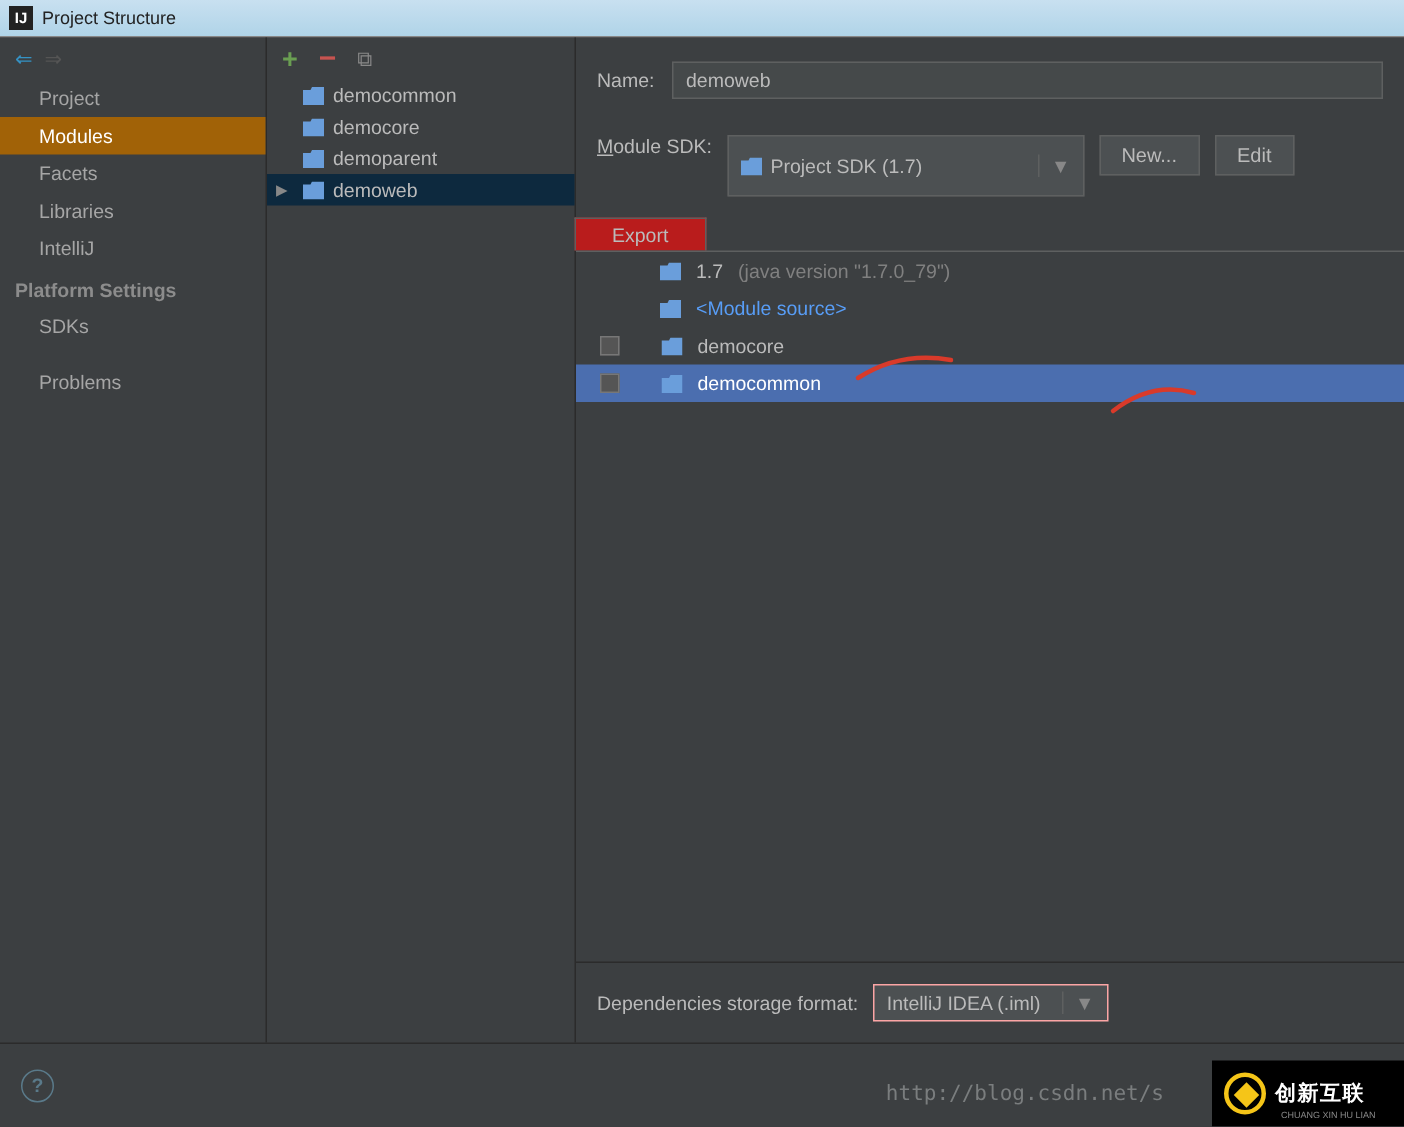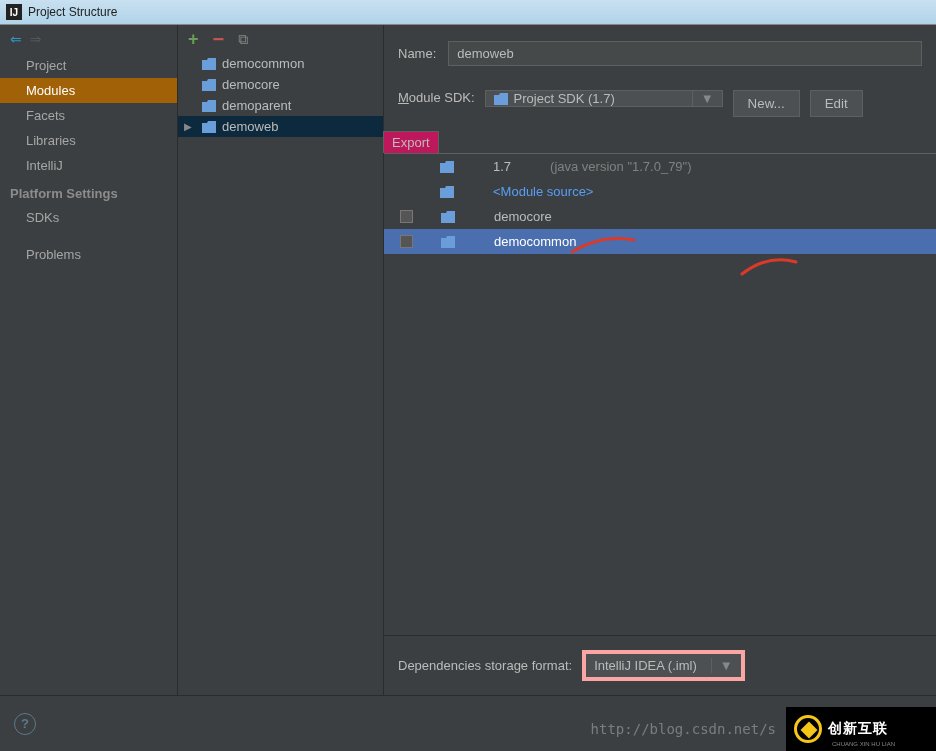--- a/index.html
+++ b/index.html
@@ -40,43 +40,43 @@
 .name-label { color: #bbbbbb; }
 .name-input { flex: 1; background: #45494a; border: 1px solid #5e6060; color: #bbbbbb; padding: 4px 8px; font-size: 13px; }
 
 .tabs { display: flex; padding-left: 14px; border-bottom: 1px solid #2b2b2b; }
 .tab { padding: 6px 12px; color: #bbbbbb; cursor: pointer; border: 1px solid transparent; }
 .tab.active { background: #515658; border: 1px solid #666; border-bottom: 1px solid #515658; color: #bbbbbb; }
 
 .sdk-row { display: flex; align-items: flex-start; padding: 14px; gap: 10px; }
 .sdk-label { color: #bbbbbb; }
 .sdk-label u { text-decoration: underline; }
-.sdk-select { flex: 1; max-width: 238px; background: #4c5052; border: 1px solid #5e6060; color: #bbbbbb; padding: 0 8px; display: flex; align-items: center; gap: 6px; position: relative; }
+.sdk-select { flex: 1; max-width: 238px; background: #4c5052; border: 1px solid #5e6060; color: #bbbbbb; padding: 12px 8px; display: flex; align-items: center; gap: 6px; position: relative; }
 .sdk-select .dd { margin-left: auto; border-left: 1px solid #5e6060; padding-left: 8px; color: #888; }
 .btn { background: #4c5052; border: 1px solid #5e6060; color: #bbbbbb; padding: 5px 14px; cursor: pointer; }
 .export-row { display: flex; padding-left: 0; }
-.export-cell { background: #be185d; border: 1px solid #5e6060; border-bottom: none; padding: 3px 8px; color: #bbbbbb; margin-left: -1px; }
+.export-cell { background: #b91c1c; border: 1px solid #5e6060; border-bottom: none; padding: 3px 24px; color: #bbbbbb; margin-left: -1px; }
 
 .dep-list { flex: 1; margin: 0 0 0 0; border-top: 1px solid #5e6060; }
 .dep-item { display: flex; align-items: center; padding: 4px 10px 4px 56px; gap: 10px; cursor: pointer; height: 25px; }
 .dep-item.selected { background: #4b6eaf; color: #fff; }
 .dep-checkbox { width: 13px; height: 13px; border: 1px solid #777; background: #555; margin-left: -40px; margin-right: 18px; }
-.dep-text { color: #bbbbbb; margin-left: 29px; }
+.dep-text { color: #bbbbbb; }
 .dep-text.module-src { color: #589df6; }
 .dep-text.version { color: #808080; }
 .dep-item.selected .dep-text { color: #fff; }
 
 .storage-row { display: flex; align-items: center; padding: 14px; gap: 10px; border-top: 1px solid #2b2b2b; }
-.storage-select { background: #4c5052; border: 4px solid #fca5a5; color: #bbbbbb; padding: 4px 8px; display: flex; align-items: center; gap: 8px; }
+.storage-select { background: #4c5052; border: 1px solid #fca5a5; color: #bbbbbb; padding: 4px 8px; display: flex; align-items: center; gap: 8px; }
 .storage-select .dd { margin-left: 6px; border-left: 1px solid #5e6060; padding-left: 8px; color: #888; }
 
 .bottom-bar { height: 56px; border-top: 1px solid #2b2b2b; display: flex; align-items: center; padding-left: 14px; position: relative; }
 .help-icon { width: 22px; height: 22px; border-radius: 50%; border: 1px solid #5a7a8a; color: #5a7a8a; display: flex; align-items: center; justify-content: center; font-weight: bold; cursor: pointer; }
 .watermark-url { position: absolute; right: 160px; bottom: 14px; color: #7a7d7e; font-family: monospace; font-size: 14px; }
-.wm-logo { position: absolute; right: 0; bottom: 0; width: 150px; height: 44px; background: #000; display: flex; align-items: center; padding-left: 8px; gap: 6px; }
+.wm-logo { position: absolute; right: 0; bottom: 0; width: 128px; height: 44px; background: #000; display: flex; align-items: center; padding-left: 8px; gap: 6px; }
 .wm-logo .circ { width: 28px; height: 28px; border: 3px solid #f5c518; border-radius: 50%; position: relative; }
 .wm-logo .circ::after { content: ""; position: absolute; width: 12px; height: 12px; background: #f5c518; transform: rotate(45deg); top: 6px; left: 6px; }
 .wm-logo .txt { color: #fff; font-size: 14px; font-weight: bold; letter-spacing: 1px; }
 .wm-logo .sub { color: #888; font-size: 6px; position: absolute; bottom: 4px; left: 46px; }
 
 .annotation { position: absolute; pointer-events: none; }
 .annotation svg { overflow: visible; }
 
 .folder-blue { fill: #6a9edb; }
 </style>

